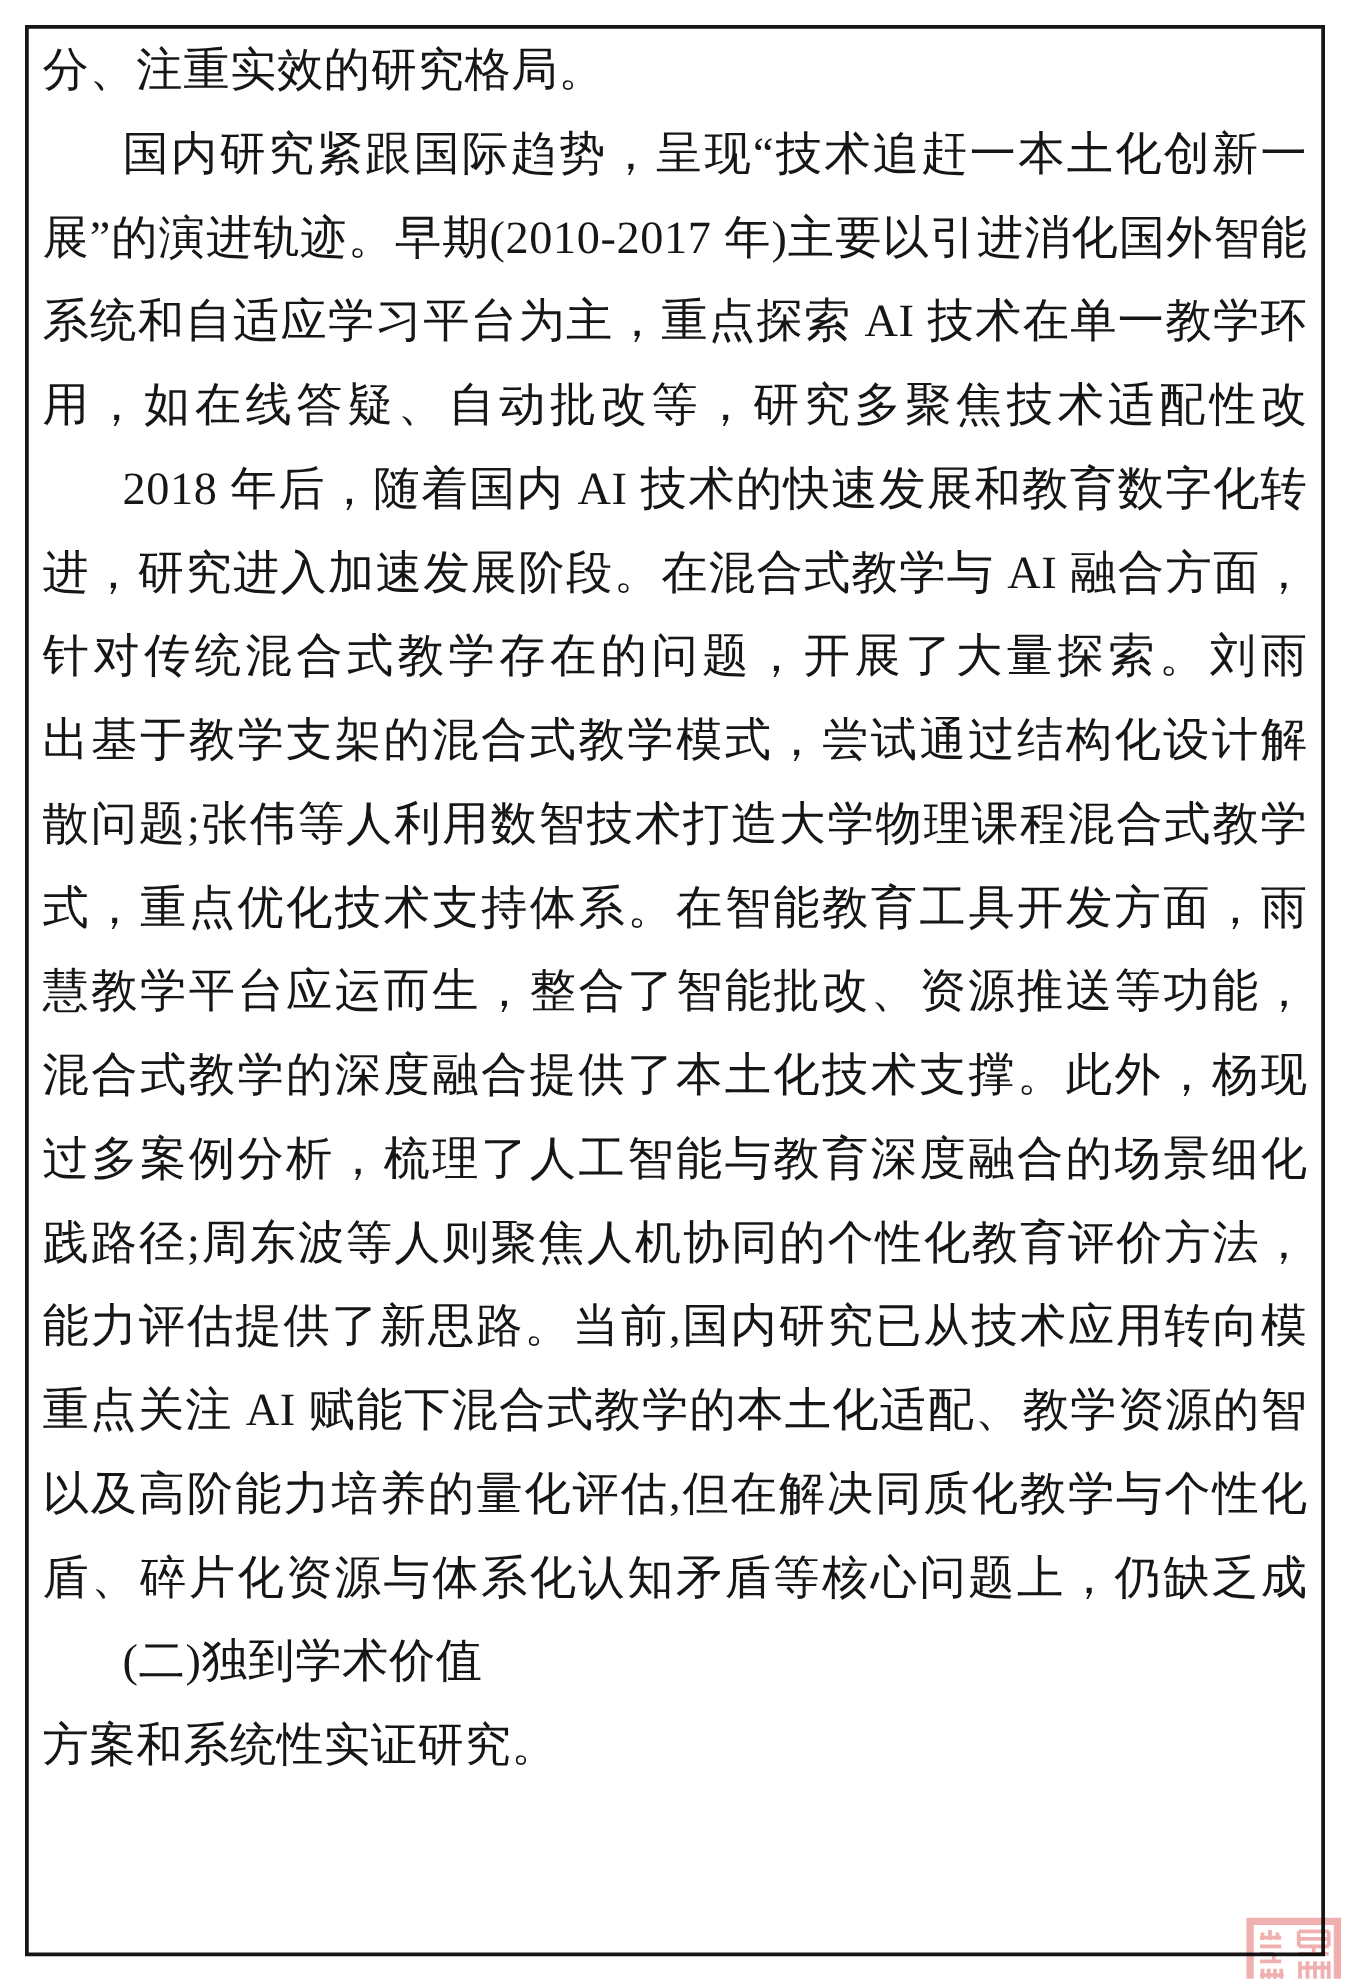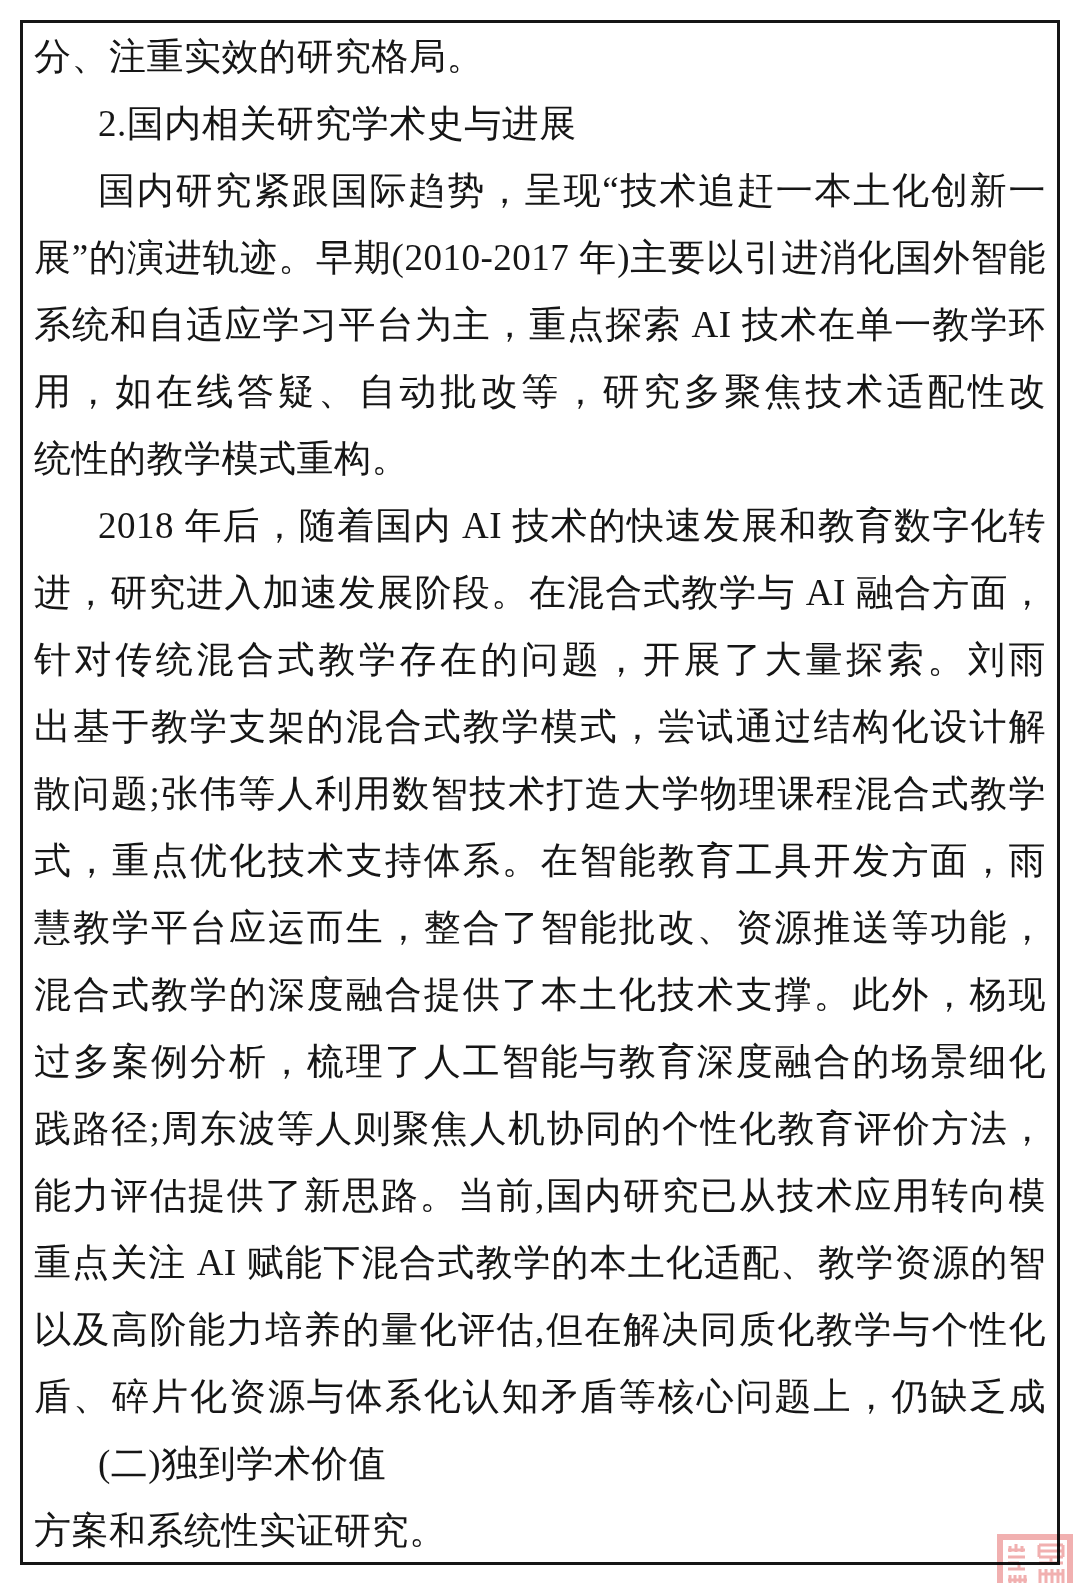--- a/index.html
+++ b/index.html
@@ -56,26 +56,24 @@
     mix-blend-mode: multiply;
   }
 </style>
 </head>
 <body>
 
 <div class="page-border"></div>
 
 <div class="doc" id="doc">
     <div class="line">分、注重实效的研究格局。</div>
-    <div class="line indent">2.国内相关研究学术史与进展</div>
     <div class="line fill indent">国内研究紧跟国际趋势，呈现“技术追赶一本土化创新一特色发</div>
     <div class="line fill">展”的演进轨迹。早期(2010-2017 年)主要以引进消化国外智能辅导</div>
     <div class="line fill">系统和自适应学习平台为主，重点探索 AI 技术在单一教学环节的应</div>
     <div class="line fill">用，如在线答疑、自动批改等，研究多聚焦技术适配性改造，缺乏系</div>
-    <div class="line">统性的教学模式重构。</div>
     <div class="line fill indent">2018 年后，随着国内 AI 技术的快速发展和教育数字化转型的推</div>
     <div class="line fill">进，研究进入加速发展阶段。在混合式教学与 AI 融合方面，学者们</div>
     <div class="line fill">针对传统混合式教学存在的问题，开展了大量探索。刘雨眠、郭燕提</div>
     <div class="line fill">出基于教学支架的混合式教学模式，尝试通过结构化设计解决资源分</div>
     <div class="line fill">散问题;张伟等人利用数智技术打造大学物理课程混合式教学新范</div>
     <div class="line fill">式，重点优化技术支持体系。在智能教育工具开发方面，雨课堂等智</div>
     <div class="line fill">慧教学平台应运而生，整合了智能批改、资源推送等功能，为 AI 与</div>
     <div class="line fill">混合式教学的深度融合提供了本土化技术支撑。此外，杨现民等人通</div>
     <div class="line fill">过多案例分析，梳理了人工智能与教育深度融合的场景细化及落地实</div>
     <div class="line fill">践路径;周东波等人则聚焦人机协同的个性化教育评价方法，为高阶</div>

